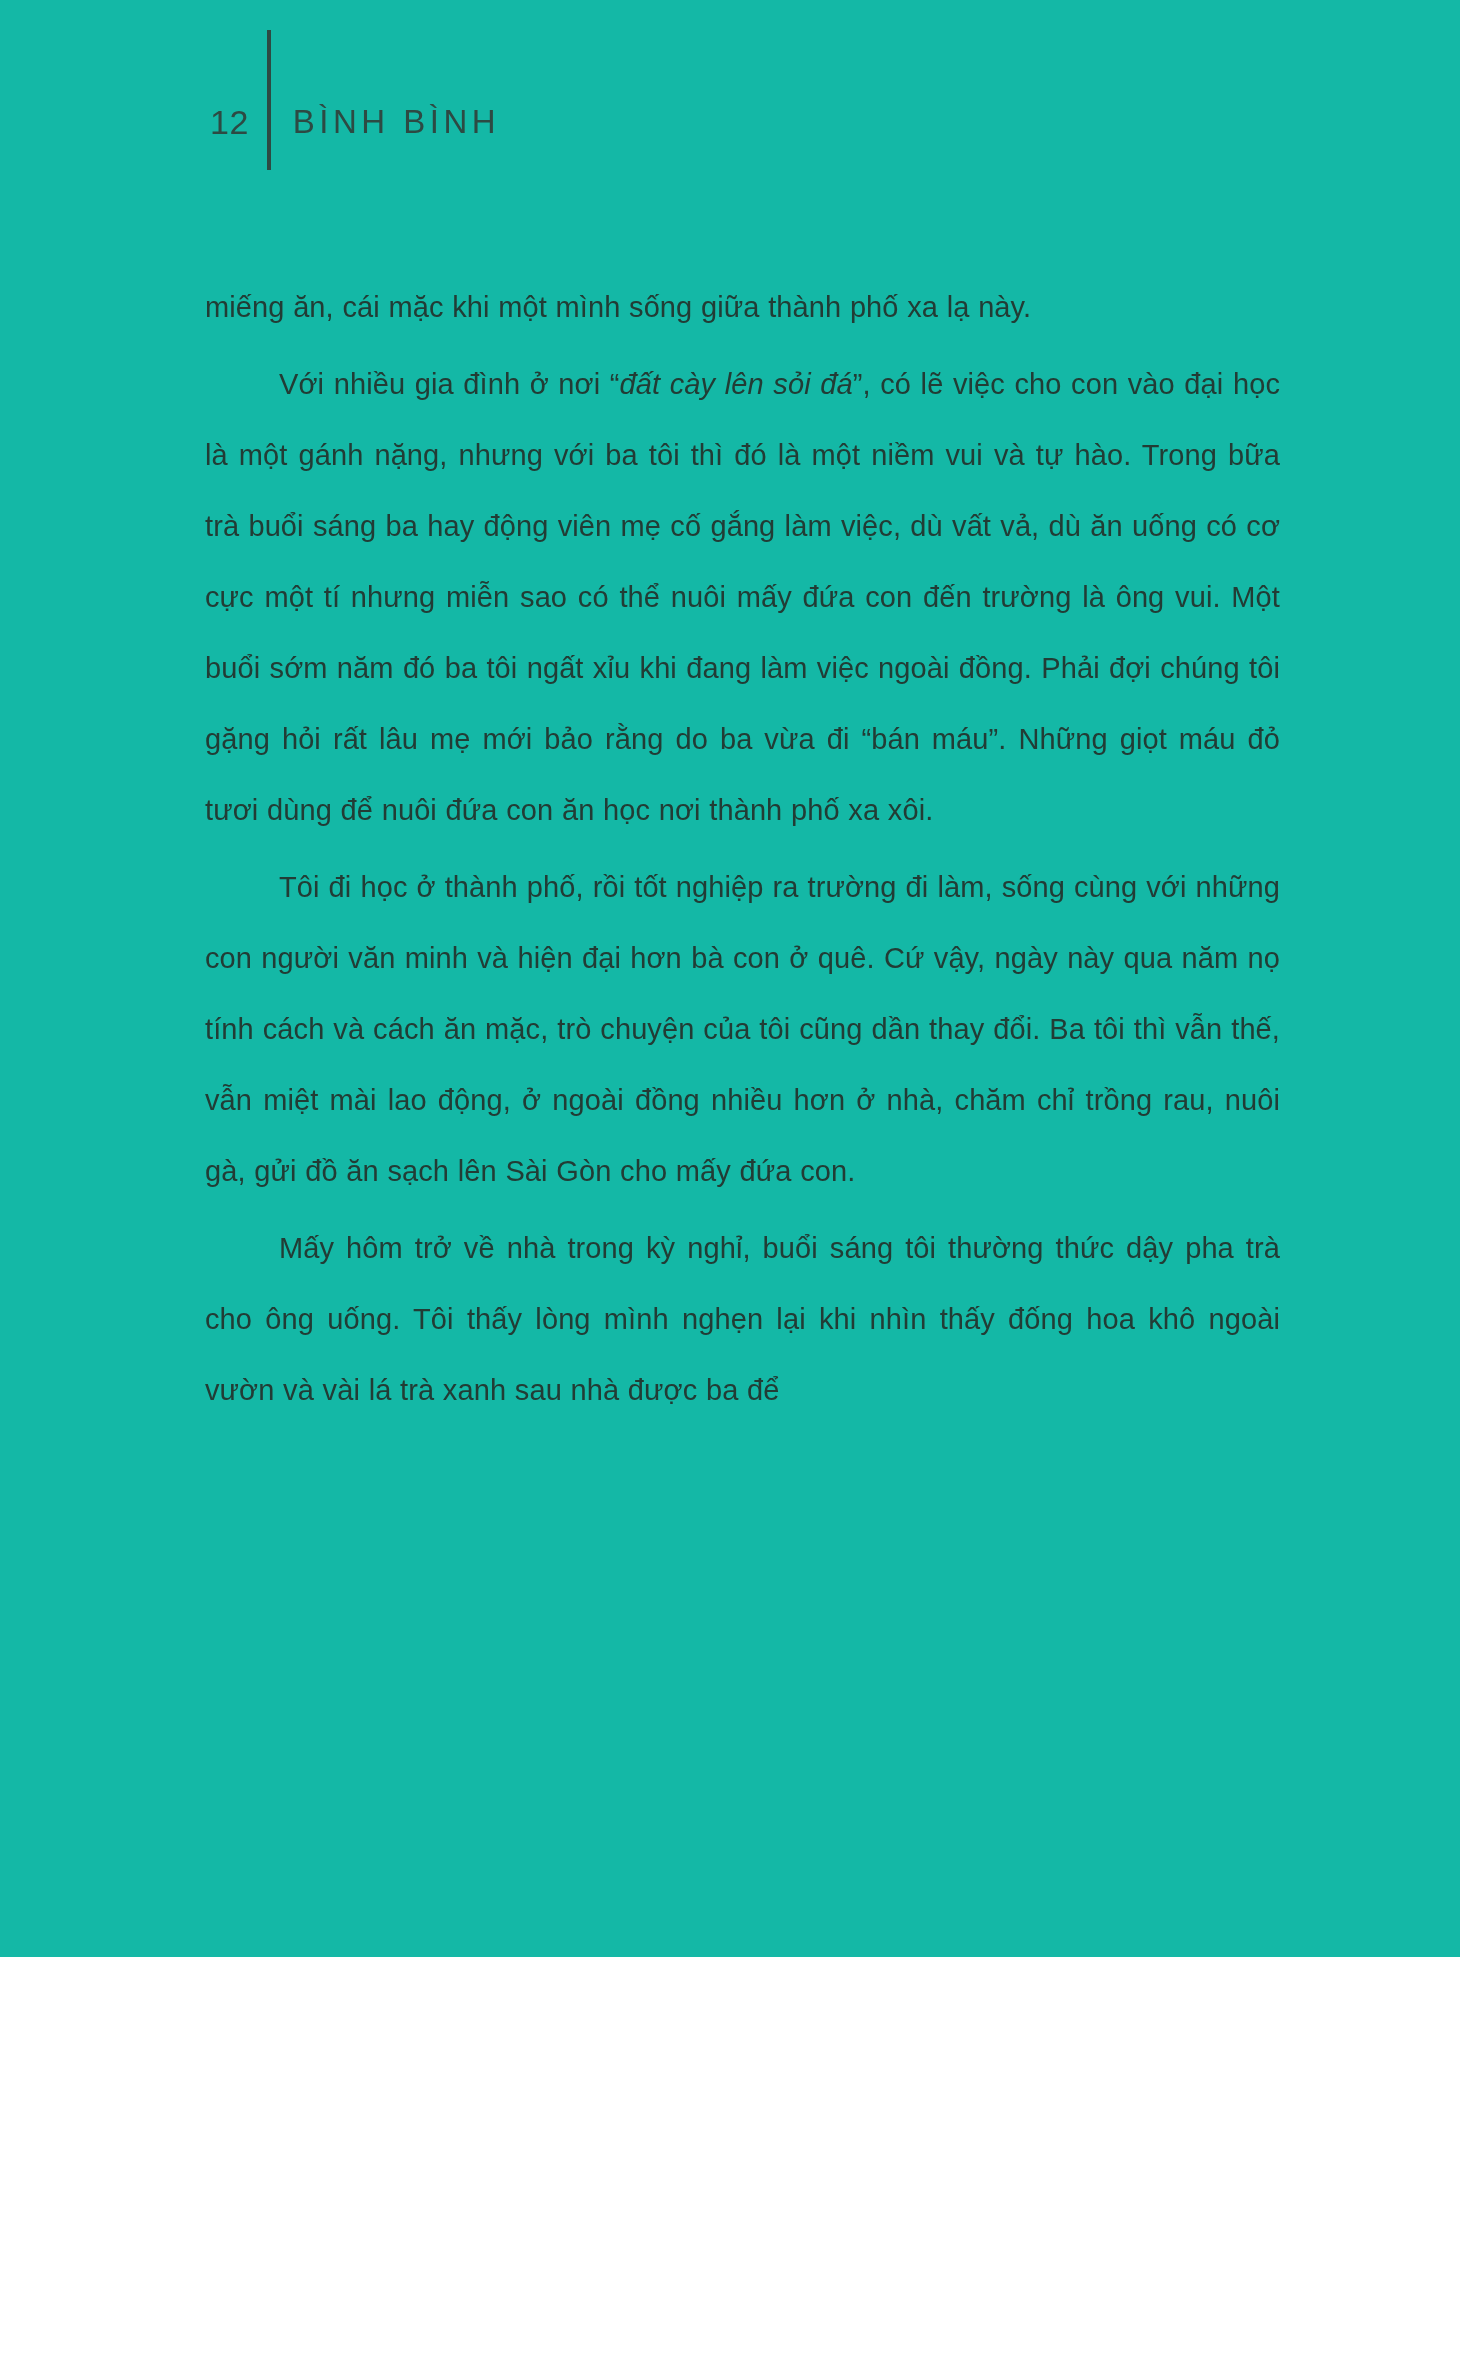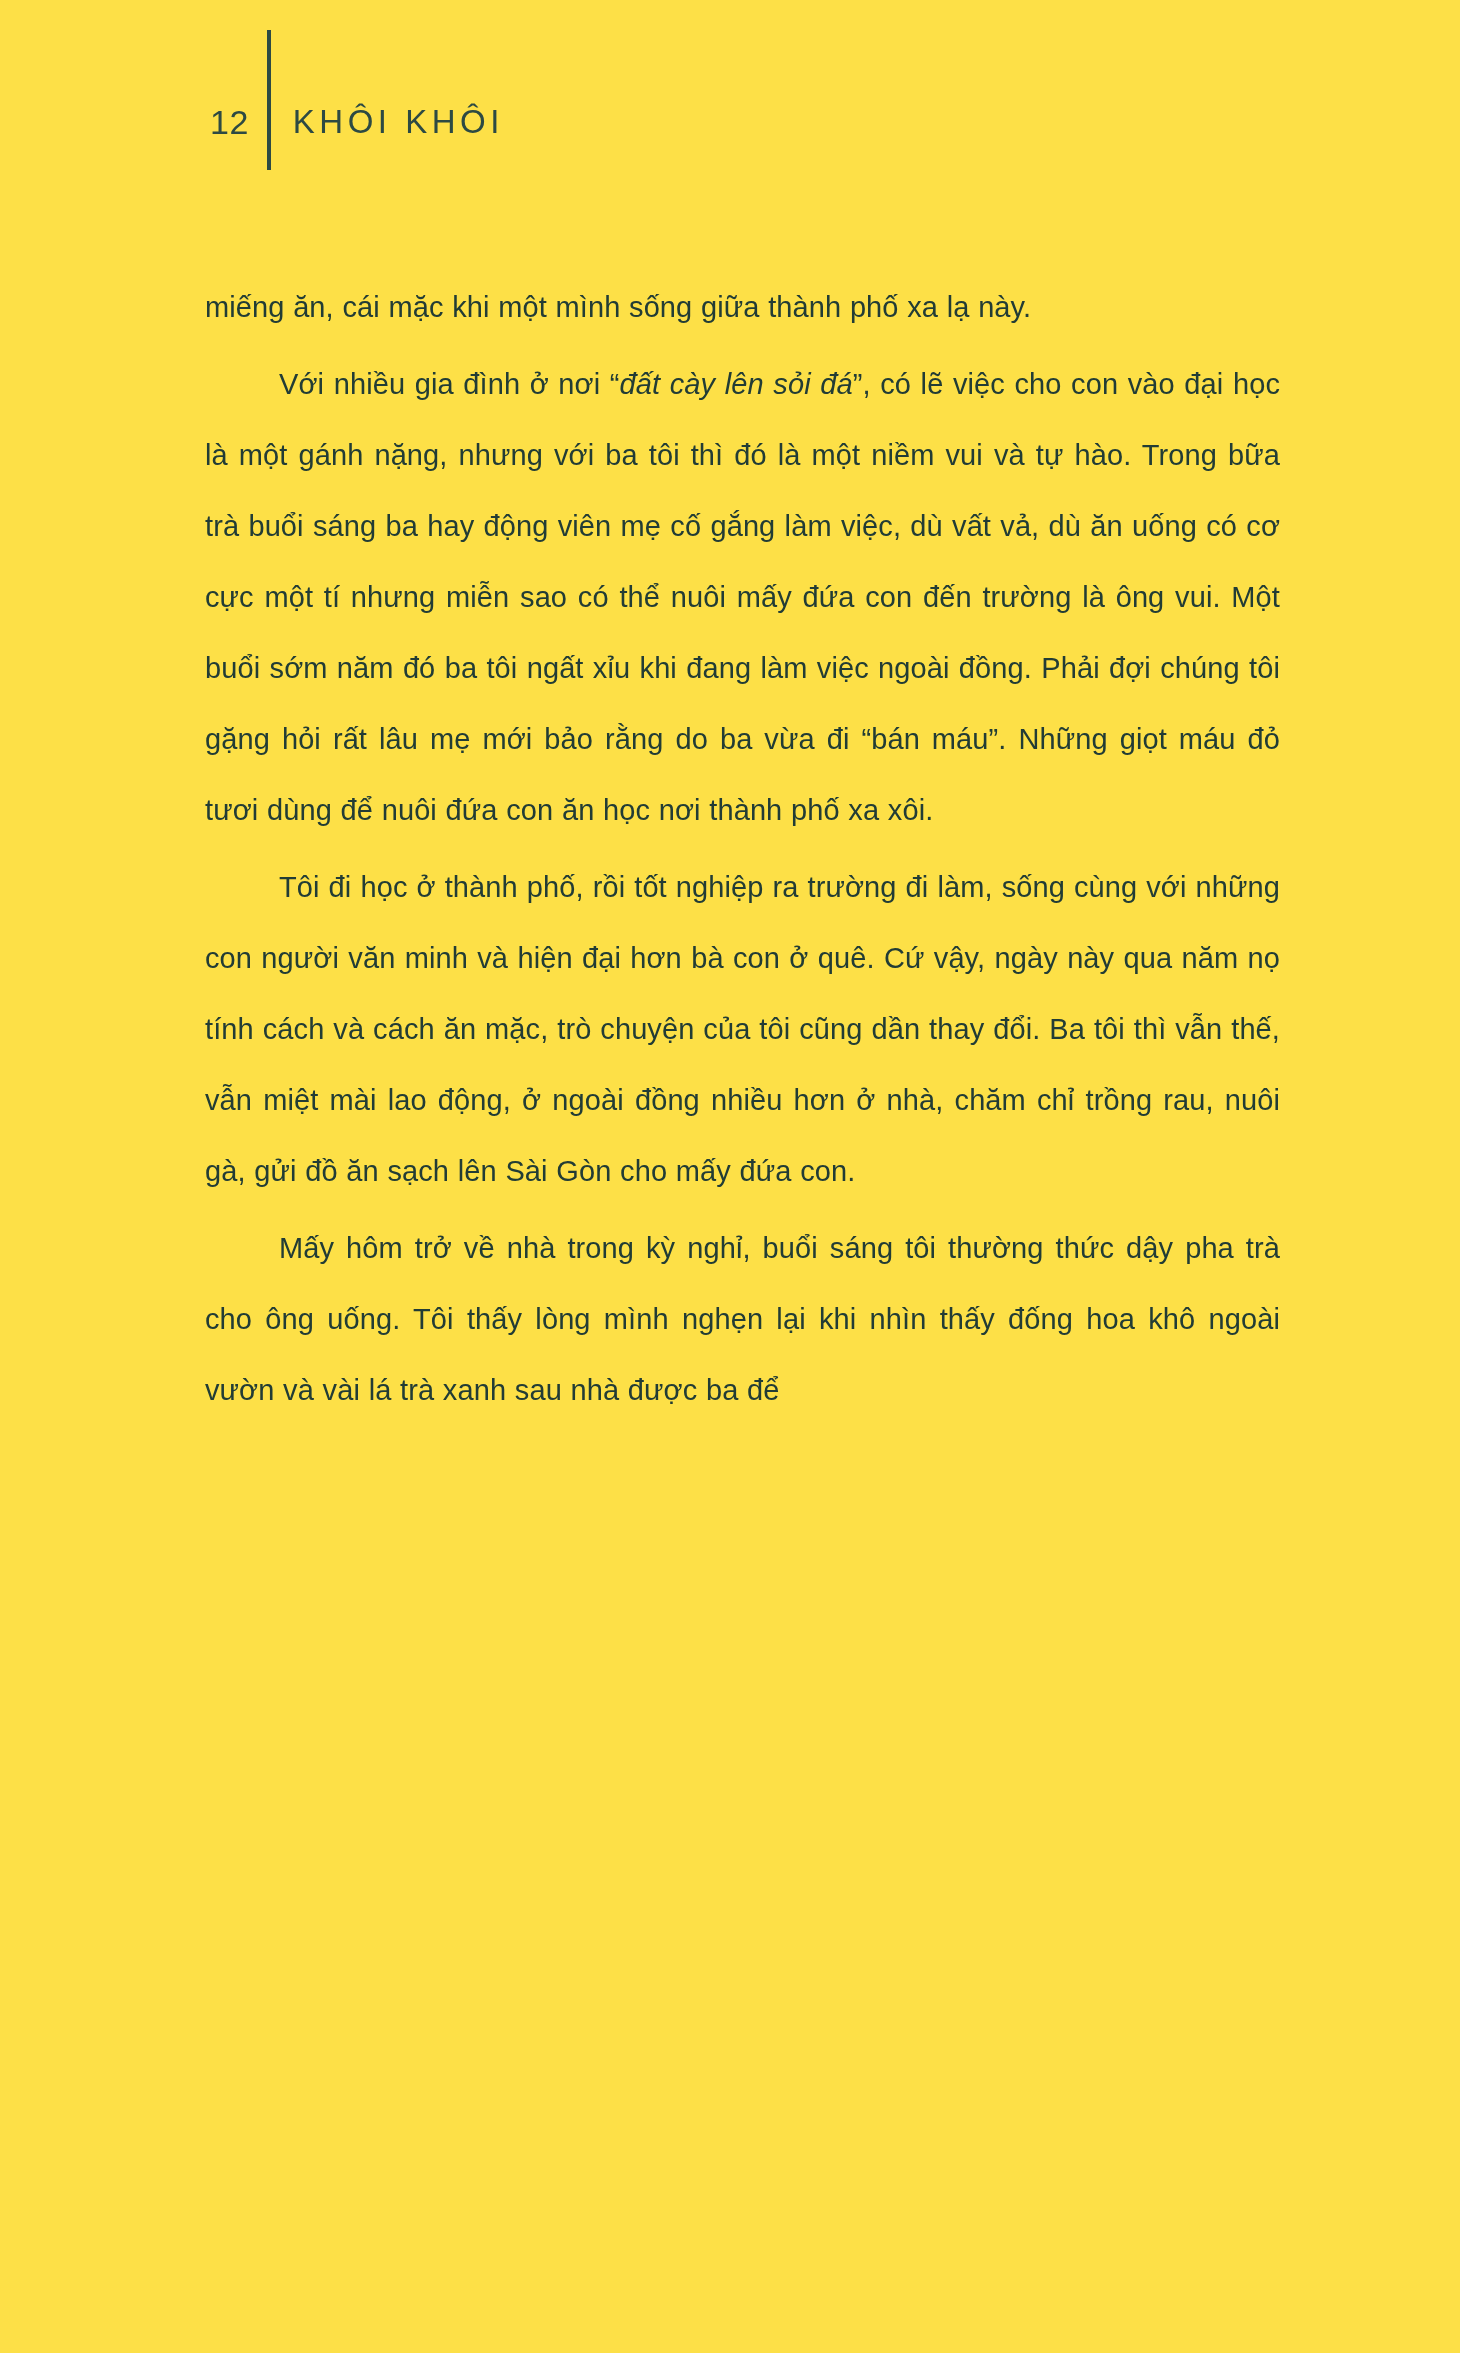--- a/index.html
+++ b/index.html
@@ -10,24 +10,24 @@
   body {
     width: 1460px;
     height: 2353px;
     font-family: "Liberation Sans", sans-serif;
     color: #243b36;
     overflow: hidden;
   }
   .page {
     position: relative;
     width: 1460px;
-    height: 2353px;
+    height: 1957px;
     box-sizing: border-box;
     padding: 0;
-    background: #fde047;
+    background: #14b8a6;
   }
   
   .running-head {
     position: absolute;
     top: 30px;
     left: 210px;
     display: flex;
     align-items: center;
     height: 140px;
   }
@@ -83,21 +83,21 @@
   }
 </style>
 </head>
 <body>
 
 <div class="page">
 
   <div class="running-head">
     <span class="page-number">12</span>
     <span class="head-rule"></span>
-    <span class="head-title">KHÔI KHÔI</span>
+    <span class="head-title">BÌNH BÌNH</span>
   </div>
 
   <div class="body-text">
     <p>miếng ăn, cái mặc khi một mình sống giữa thành phố xa lạ này.</p>
 
     <p class="indent"><span>Với nhiều gia đình ở nơi “</span><span class="quote-italic">đất cày lên sỏi đá</span><span>”, có lẽ việc cho con vào đại học là một gánh nặng, nhưng với ba tôi thì đó là một niềm vui và tự hào. Trong bữa trà buổi sáng ba hay động viên mẹ cố gắng làm việc, dù vất vả, dù ăn uống có cơ cực một tí nhưng miễn sao có thể nuôi mấy đứa con đến trường là ông vui. Một buổi sớm năm đó ba tôi ngất xỉu khi đang làm việc ngoài đồng. Phải đợi chúng tôi gặng hỏi rất lâu mẹ mới bảo rằng do ba vừa đi “bán máu”. Những giọt máu đỏ tươi dùng để nuôi đứa con ăn học nơi thành phố xa xôi.</span></p>
 
     <p class="indent">Tôi đi học ở thành phố, rồi tốt nghiệp ra trường đi làm, sống cùng với những con người văn minh và hiện đại hơn bà con ở quê. Cứ vậy, ngày này qua năm nọ tính cách và cách ăn mặc, trò chuyện của tôi cũng dần thay đổi. Ba tôi thì vẫn thế, vẫn miệt mài lao động, ở ngoài đồng nhiều hơn ở nhà, chăm chỉ trồng rau, nuôi gà, gửi đồ ăn sạch lên Sài Gòn cho mấy đứa con.</p>
 
     <p class="indent">Mấy hôm trở về nhà trong kỳ nghỉ, buổi sáng tôi thường thức dậy pha trà cho ông uống. Tôi thấy lòng mình nghẹn lại khi nhìn thấy đống hoa khô ngoài vườn và vài lá trà xanh sau nhà được ba để</p>

